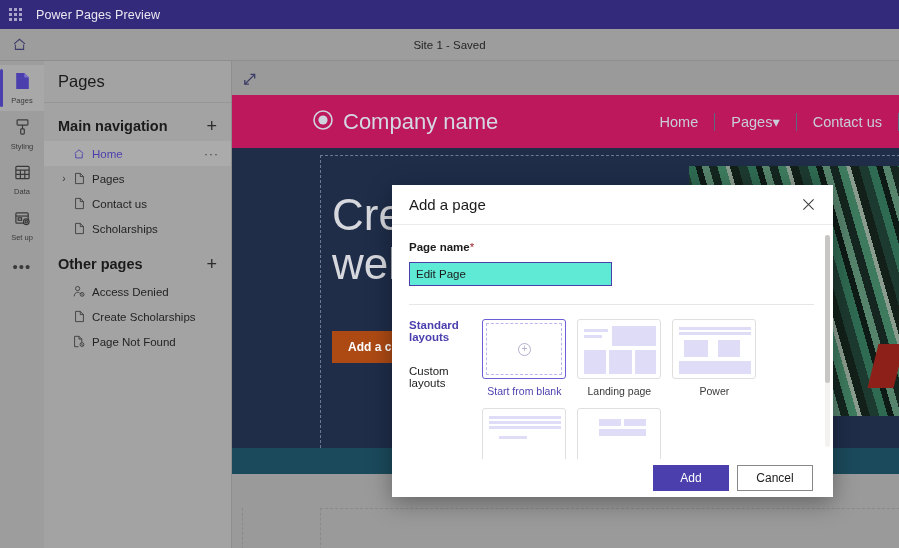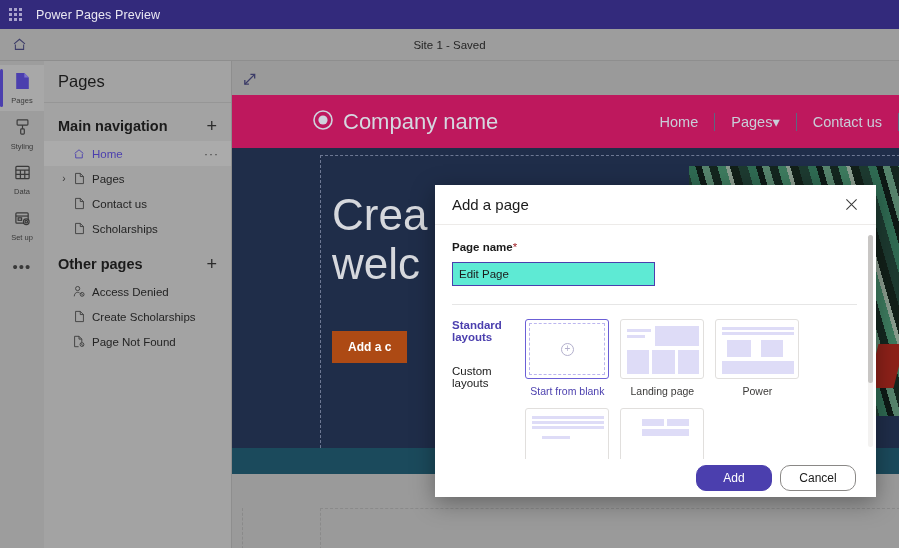--- a/index.html
+++ b/index.html
@@ -154,21 +154,21 @@
     position: absolute; left: 88px; top: 34px; right: -1px; bottom: -20px;
     border-left: 1px dashed #8a8a8a; border-top: 1px dashed #8a8a8a;
   }
   .canvas-leftdash {
     position: absolute; left: 10px; top: 34px; bottom: 0; border-left: 1px dashed #8a8a8a;
   }
 
   
   .dialog-shadow {
     position: absolute; left: 392px; top: 185px; width: 441px; height: 312px;
-    background: #fff; box-shadow: 0 6px 22px rgba(0,0,0,.35); margin-left: 43px;
+    background: #fff; box-shadow: 0 6px 22px rgba(0,0,0,.35);
   }
   .dlg-header {
     height: 40px; display: flex; align-items: center; padding: 0 14px 0 17px;
     border-bottom: 1px solid #edebe9;
   }
   .dlg-title { font-size: 15px; color: #1b1b1b; }
   .dlg-close {
     margin-left: auto; color: #3a3a3a; font-size: 15px; line-height: 1;
     width: 22px; height: 22px; display: flex; align-items: center; justify-content: center;
   }
@@ -218,21 +218,21 @@
     position: absolute; left: 0; top: 0; width: 5px; height: 148px;
     background: #c8c6c4; border-radius: 3px;
   }
 
   .dlg-footer {
     height: 38px; display: flex; align-items: center; justify-content: flex-end;
     gap: 8px; padding: 0 20px 0 0;
   }
   .btn {
     height: 26px; min-width: 76px; font-size: 12px; font-family: "Liberation Sans", sans-serif;
-    display: flex; align-items: center; justify-content: center; cursor: default; border-radius: 10px;
+    display: flex; align-items: center; justify-content: center; cursor: default;
   }
   .btn-primary { background: #4b3fae; color: #fff; border: 1px solid #4b3fae; }
   .btn-default { background: #fff; color: #1b1b1b; border: 1px solid #8a8886; }
 </style>
 </head>
 <body>
 
 <div id="root">
 
   <div class="suite-bar">

